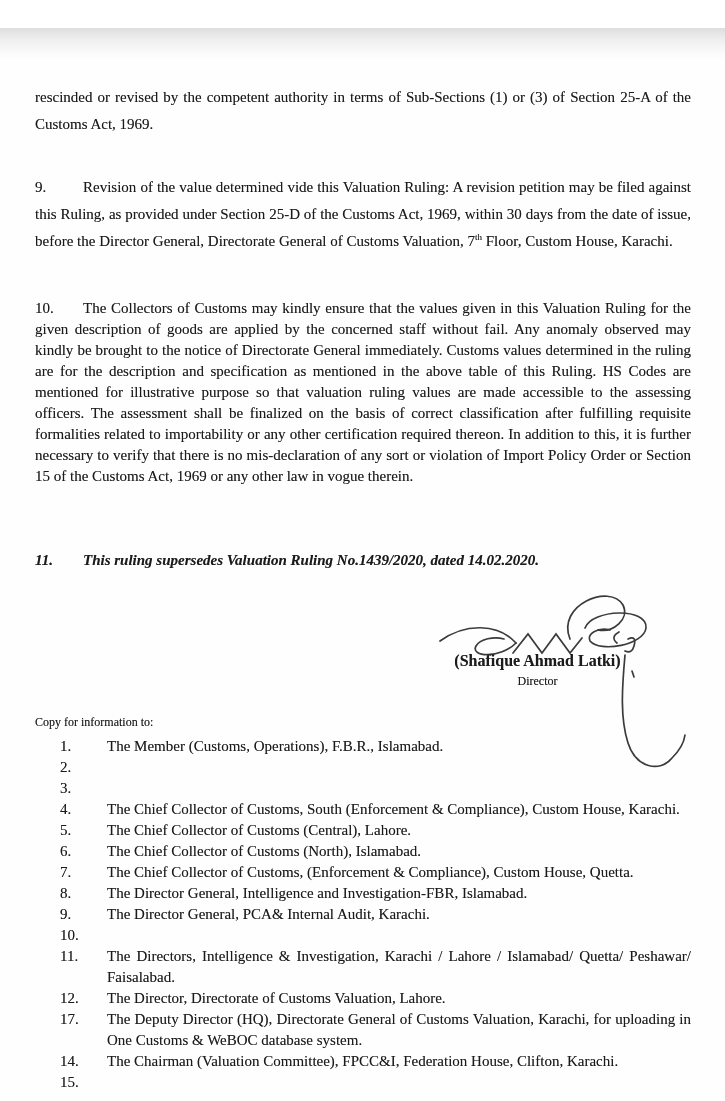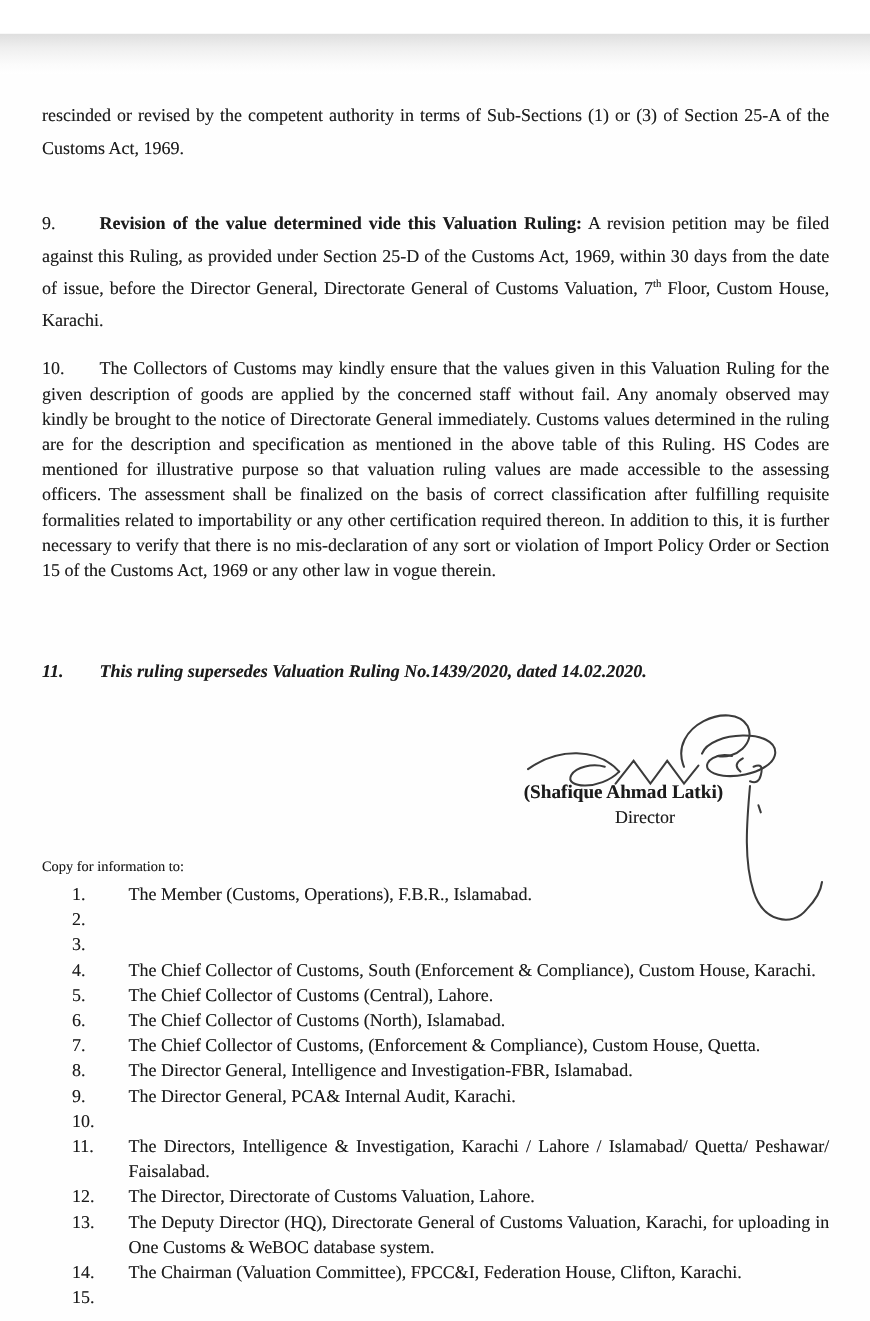--- a/index.html
+++ b/index.html
@@ -16,29 +16,29 @@
   }
   p.body-text{
     position:absolute;left:35px;width:656px;margin:0;
     text-align:justify;font-size:15px;
   }
   .intro{top:56px;line-height:27px;}
   .para9{top:146px;line-height:27px;}
   .para10{top:270px;line-height:21px;}
   .para11{top:519px;line-height:27px;font-weight:bold;font-style:italic;}
   .pnum{display:inline-block;width:48px;}
-  .lead-bold{font-weight:bold;}
+  .lead-bold{font-weight:normal;}
   sup{font-size:9px;line-height:0;}
   .sig-name{
-    position:absolute;left:402px;top:624px;width:235px;
+    position:absolute;left:420px;top:624px;width:235px;
     text-align:center;font-weight:bold;font-size:16px;z-index:1;
   }
   .sig-title{
     position:absolute;left:420px;top:646px;width:235px;
-    text-align:center;font-size:15px;z-index:1;
+    text-align:center;font-size:12px;z-index:1;
   }
   .sig-svg{position:absolute;left:420px;top:555px;z-index:2;pointer-events:none;}
   .cc-heading{position:absolute;left:35px;top:687px;font-size:12px;}
   .cc-list{position:absolute;left:35px;top:708px;width:656px;}
   .cc-row{display:flex;line-height:21px;font-size:15px;}
   .cc-num{flex:0 0 72px;padding-left:25px;box-sizing:border-box;}
   .cc-text{flex:1;text-align:justify;}
   .cc-row:last-child .cc-text{text-align-last:justify;}
 </style>
 </head>
@@ -113,21 +113,21 @@
       </div>
       <div class="cc-row">
         <span class="cc-num">11.</span>
         <div class="cc-text">The Directors, Intelligence &amp; Investigation, Karachi / Lahore / Islamabad/ Quetta/ Peshawar/ Faisalabad.</div>
       </div>
       <div class="cc-row">
         <span class="cc-num">12.</span>
         <div class="cc-text">The Director, Directorate of Customs Valuation, Lahore.</div>
       </div>
       <div class="cc-row">
-        <span class="cc-num">13.</span>
+        <span class="cc-num">17.</span>
         <div class="cc-text">The Deputy Director (HQ), Directorate General of Customs Valuation, Karachi, for uploading in One Customs &amp; WeBOC database system.</div>
       </div>
       <div class="cc-row">
         <span class="cc-num">14.</span>
         <div class="cc-text">The Chairman (Valuation Committee), FPCC&amp;I, Federation House, Clifton, Karachi.</div>
       </div>
       <div class="cc-row">
         <span class="cc-num">15.</span>
       </div>
     </div>

